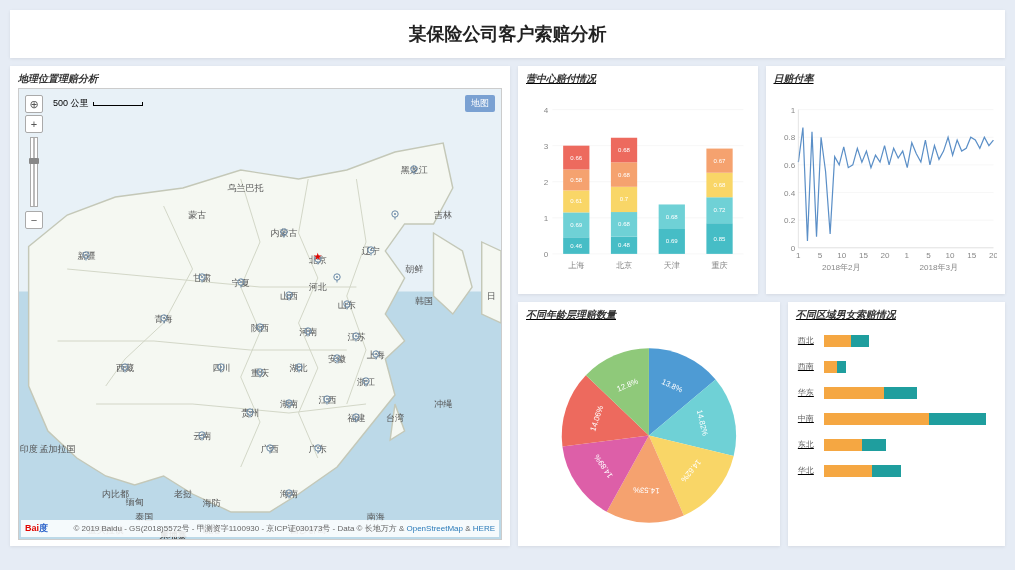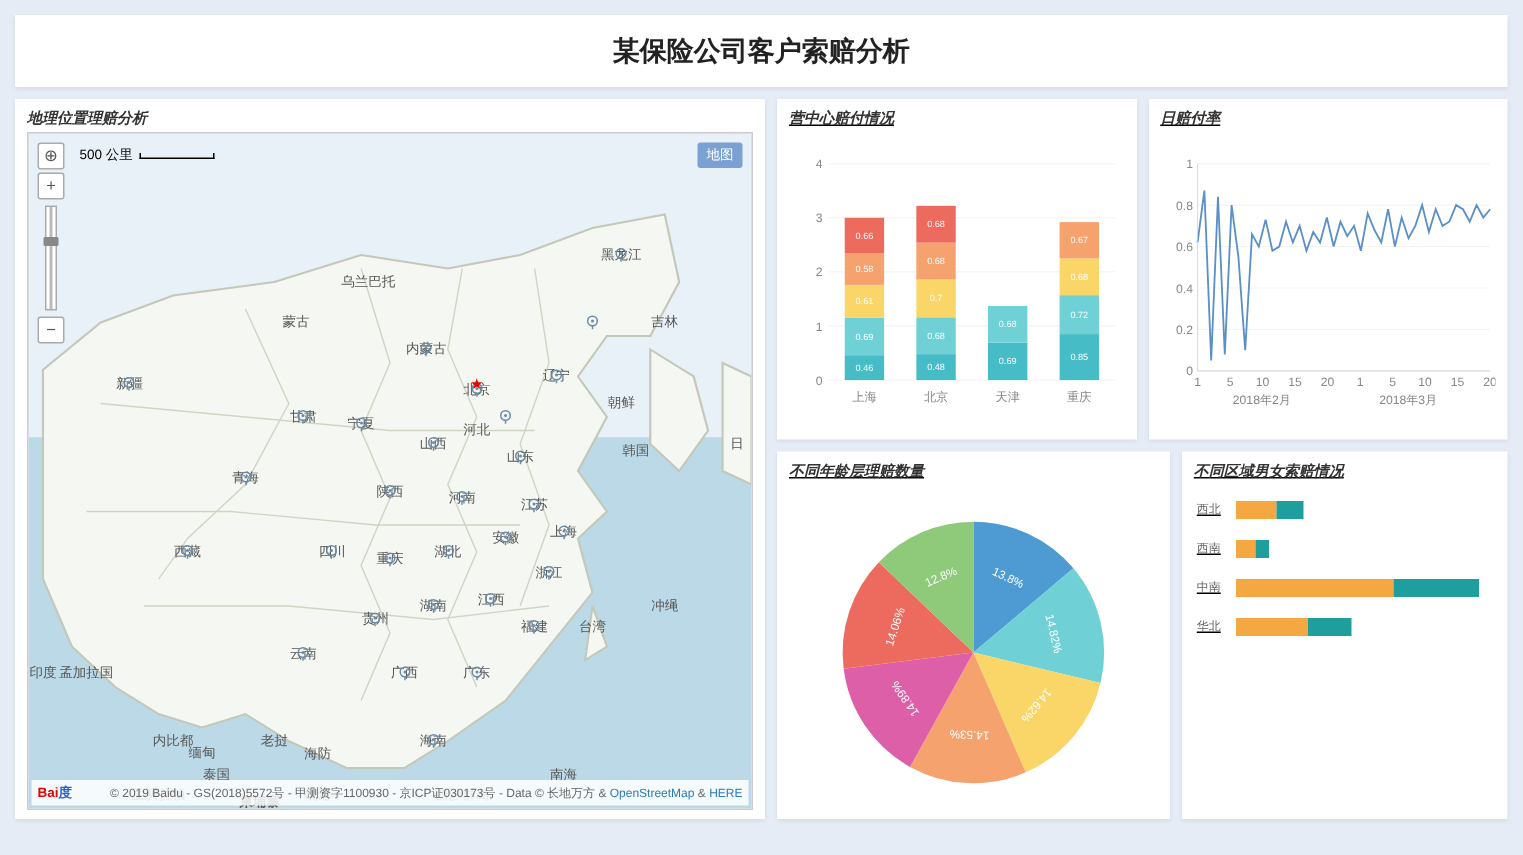--- a/index.html
+++ b/index.html
@@ -507,24 +507,38 @@
               </div>
             </div>
             <div class="reg-row">
               <div class="reg-label">西南</div>
               <div class="reg-bar">
                 <div class="seg" style="left: 0%; width: 8%; background: rgb(245, 167, 66);"></div>
                 <div class="seg" style="left: 8%; width: 5%; background: rgb(31, 158, 158);"></div>
               </div>
             </div>
             <div class="reg-row">
+              <div class="reg-label">华东</div>
+              <div class="reg-bar">
+                <div class="seg" style="left: 0%; width: 36%; background: rgb(245, 167, 66);"></div>
+                <div class="seg" style="left: 36%; width: 20%; background: rgb(31, 158, 158);"></div>
+              </div>
+            </div>
+            <div class="reg-row">
               <div class="reg-label">中南</div>
               <div class="reg-bar">
                 <div class="seg" style="left: 0%; width: 63%; background: rgb(245, 167, 66);"></div>
                 <div class="seg" style="left: 63%; width: 34%; background: rgb(31, 158, 158);"></div>
+              </div>
+            </div>
+            <div class="reg-row">
+              <div class="reg-label">东北</div>
+              <div class="reg-bar">
+                <div class="seg" style="left: 0%; width: 23%; background: rgb(245, 167, 66);"></div>
+                <div class="seg" style="left: 23%; width: 14%; background: rgb(31, 158, 158);"></div>
               </div>
             </div>
             <div class="reg-row">
               <div class="reg-label">华北</div>
               <div class="reg-bar">
                 <div class="seg" style="left: 0%; width: 29%; background: rgb(245, 167, 66);"></div>
                 <div class="seg" style="left: 29%; width: 17%; background: rgb(31, 158, 158);"></div>
               </div>
             </div>
           </div>

